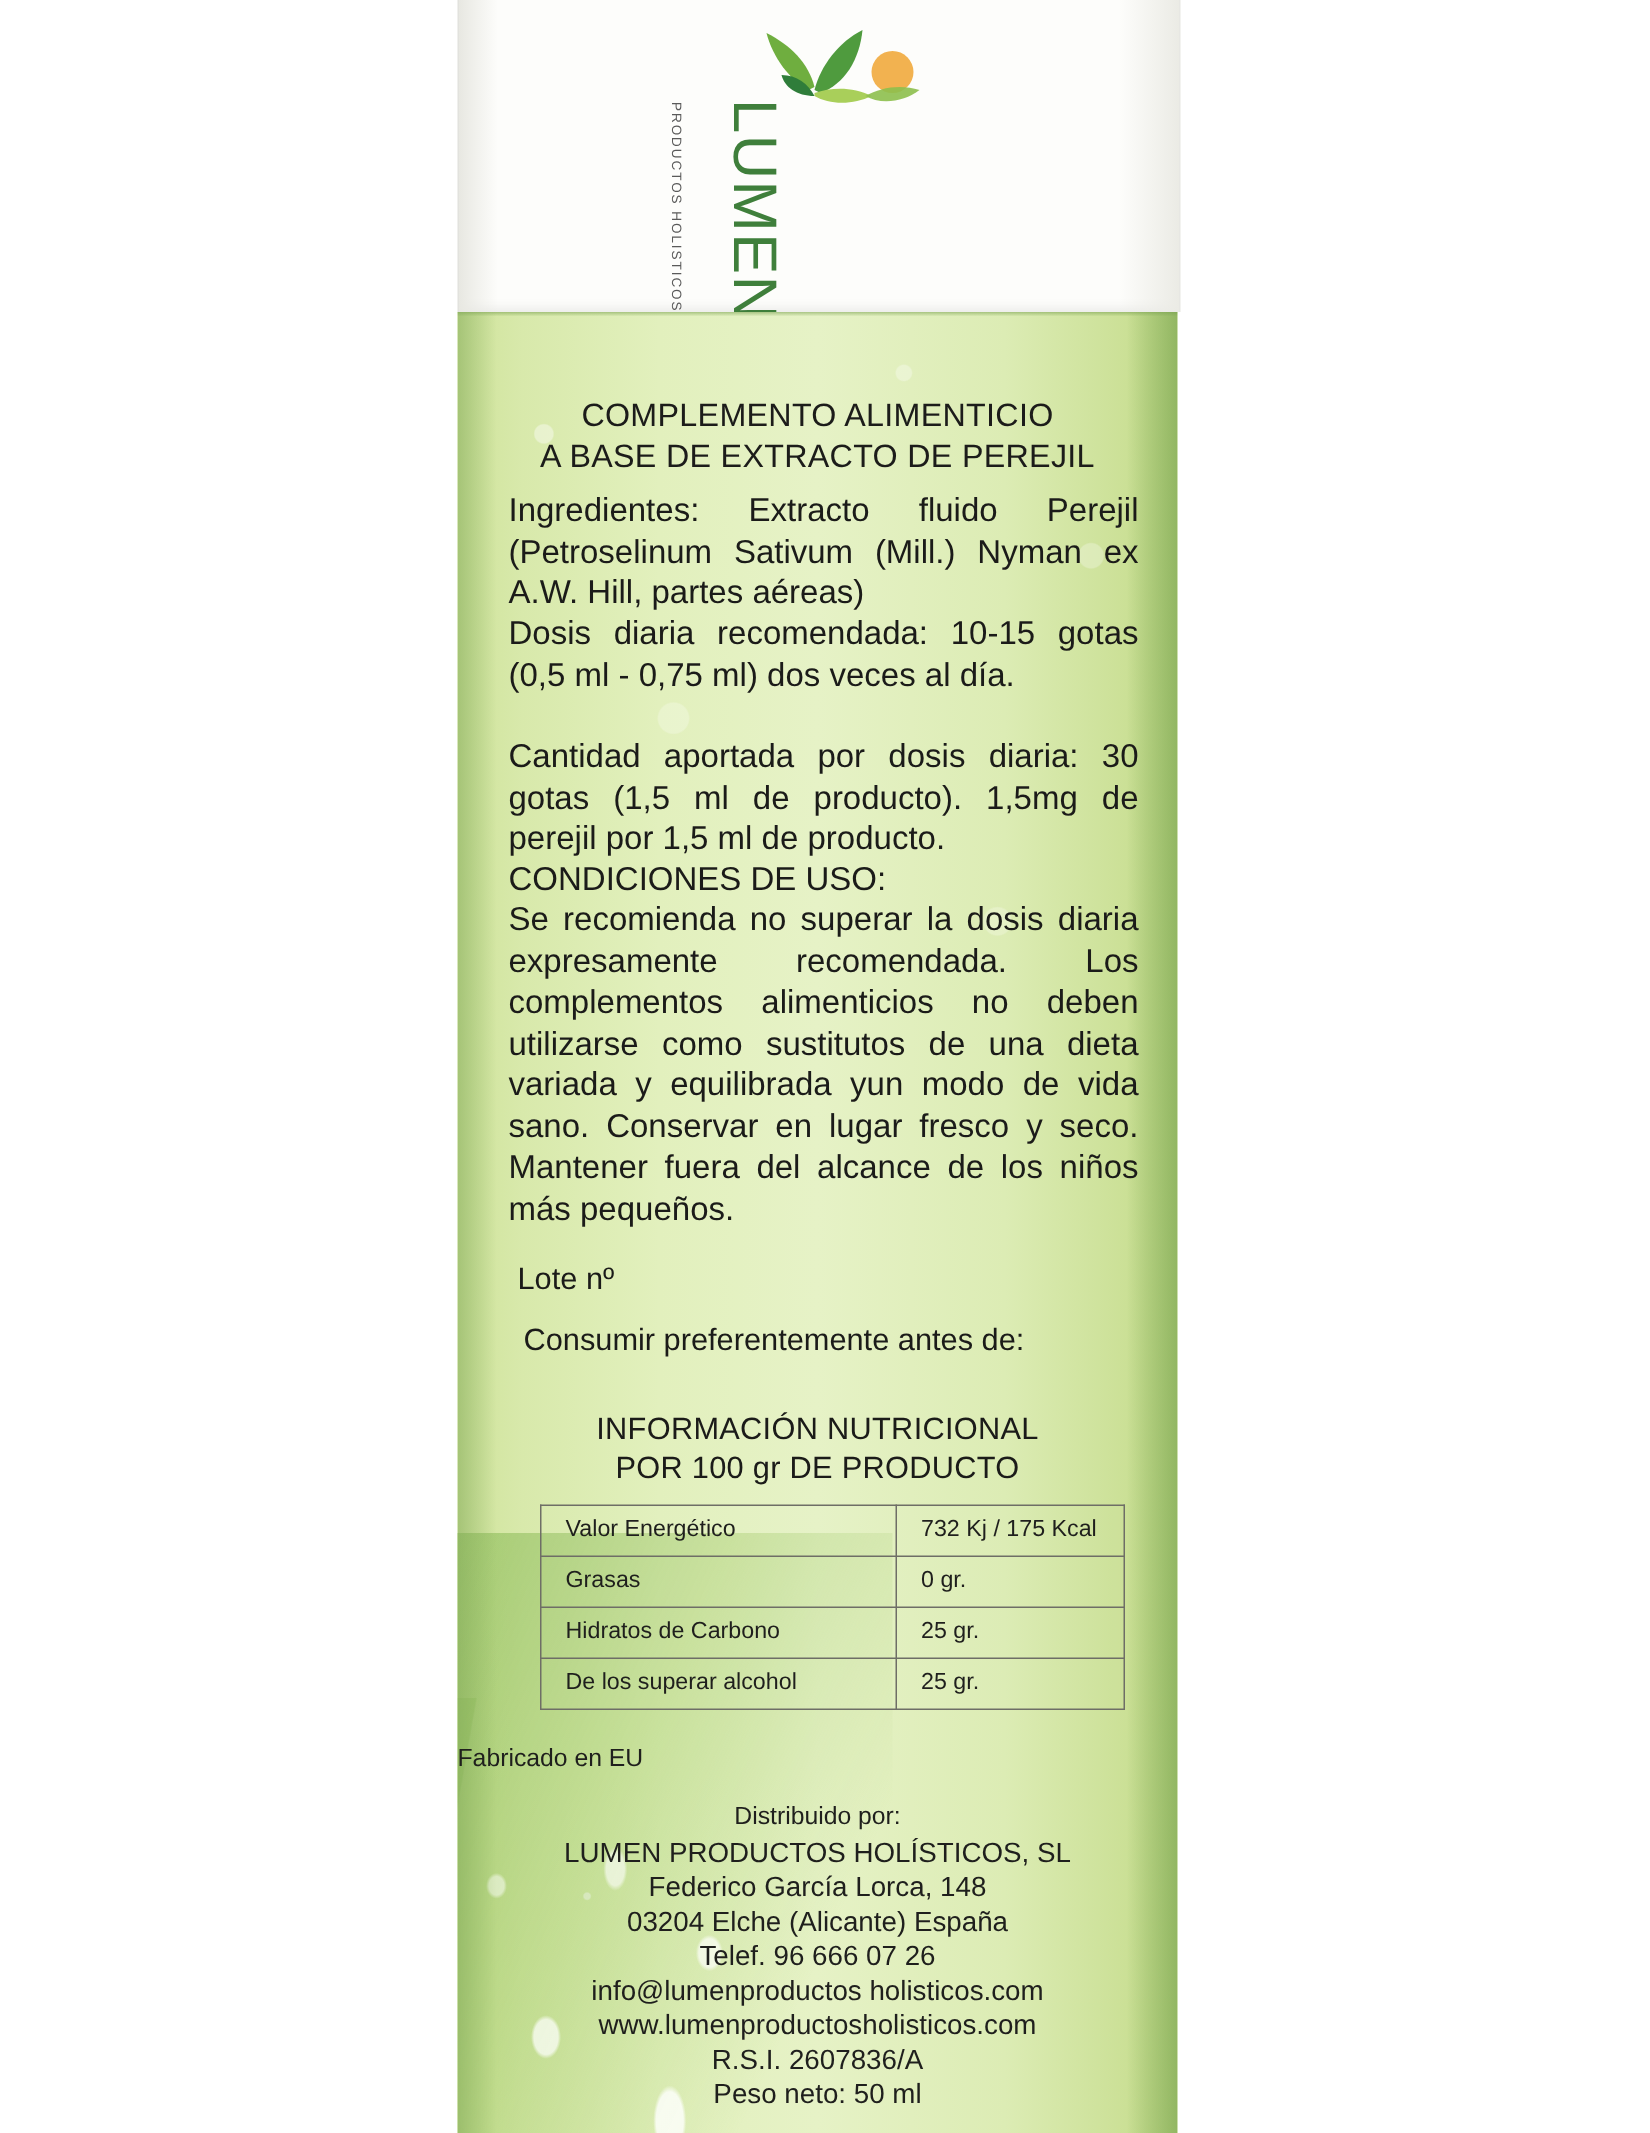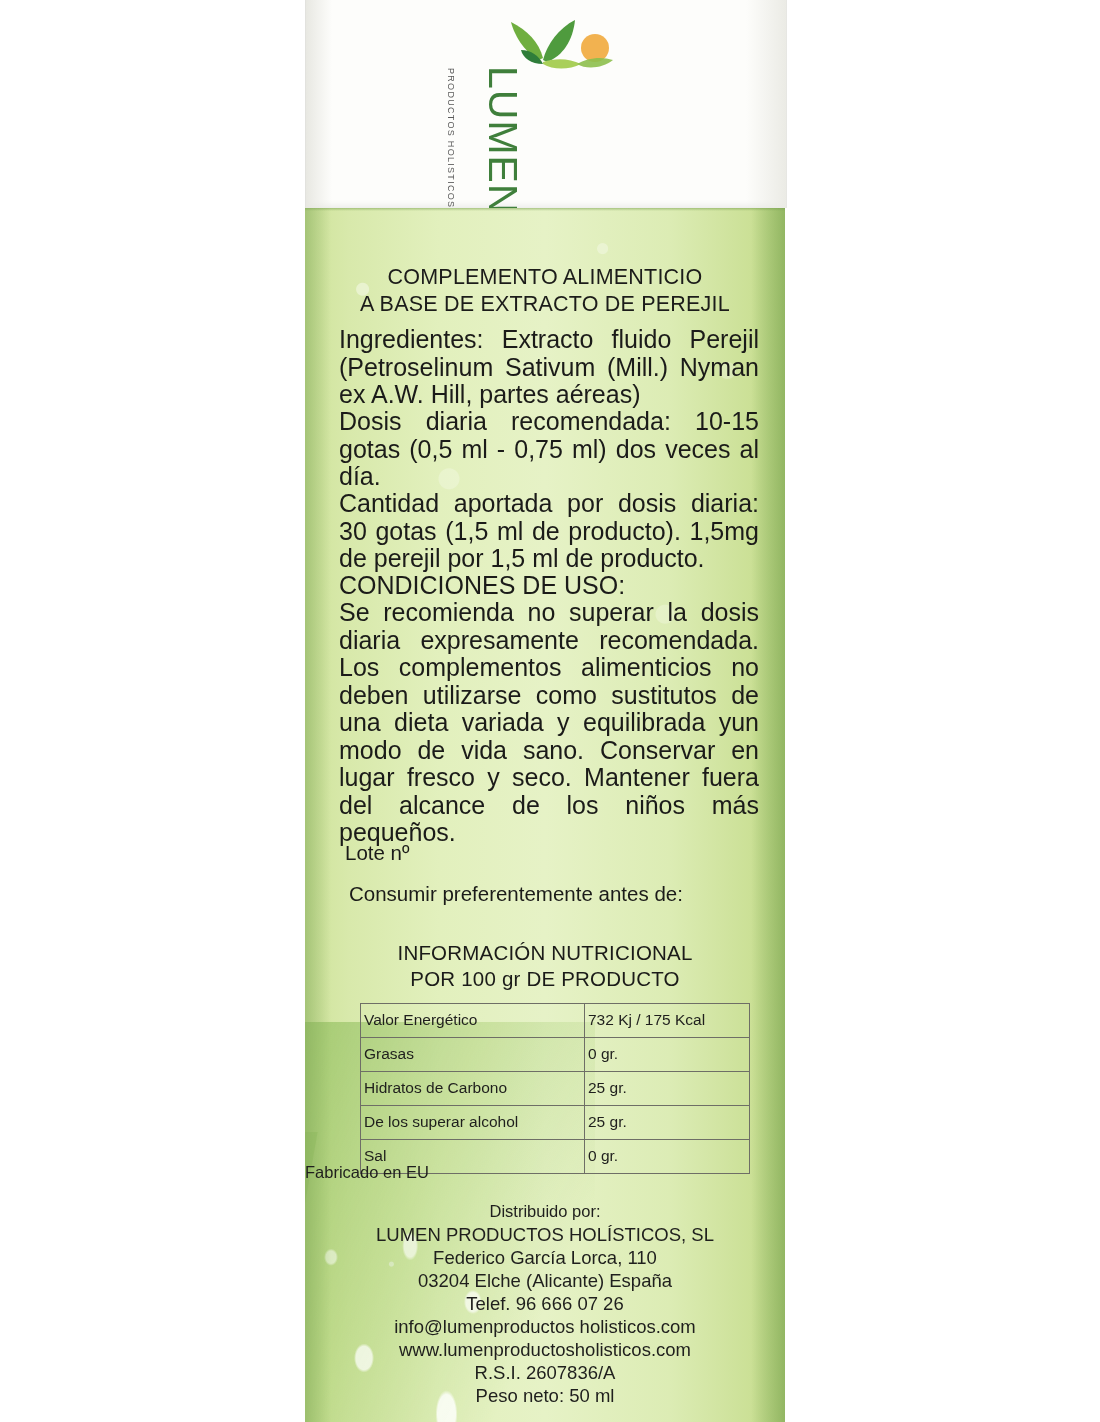--- a/index.html
+++ b/index.html
@@ -186,21 +186,21 @@
     font-size: 21.5px;
     line-height: 27px;
     letter-spacing: .2px;
     color: #1c1c1a;
   }
 
   .para {
     position: absolute;
     left: 34px;
     width: 420px;
-    font-size: 25px;
+    font-size: 22px;
     line-height: 27.5px;
     text-align: justify;
     color: #1b1b19;
   }
   .para.nojust { text-align: left; }
 
   .p-ingredientes { top: 118px; }
   .p-dosis        { top: 200px; }
   .p-cantidad     { top: 282px; }
   .p-condiciones  { top: 364px; }
@@ -239,21 +239,21 @@
     position: absolute;
     left: 55px;
     top: 795px;
     width: 390px;
     border-collapse: collapse;
     font-size: 15.5px;
     color: #1f1f1d;
   }
   table.nutrition td {
     border: 1px solid #6e6e66;
-    padding: 6px 8px 7px 3px;
+    padding: 6px 8px 7px 16px;
     height: 20px;
     background: rgba(255,255,255,0.02);
   }
   table.nutrition td.k { width: 212px; }
 
   .fabricado {
     position: absolute;
     left: 0; right: 0;
     top: 955px;
     text-align: left;
@@ -338,33 +338,29 @@
             <td>0 gr.</td>
           </tr>
           <tr>
             <td class="k">Hidratos de Carbono</td>
             <td>25 gr.</td>
           </tr>
           <tr>
             <td class="k">De los superar alcohol</td>
             <td>25 gr.</td>
           </tr>
-          <tr>
-            <td class="k">Sal</td>
-            <td>0 gr.</td>
-          </tr>
         </tbody>
       </table>
 
       <div class="fabricado">Fabricado en EU</div>
 
       <div class="addr">
         <span class="line">Distribuido por:</span>
         <span class="line big">LUMEN PRODUCTOS HOLÍSTICOS, SL</span>
-        <span class="line big">Federico García Lorca, 110</span>
+        <span class="line big">Federico García Lorca, 148</span>
         <span class="line big">03204 Elche (Alicante) España</span>
         <span class="line big">Telef. 96 666 07 26</span>
         <span class="line big">info@lumenproductos holisticos.com</span>
         <span class="line big">www.lumenproductosholisticos.com</span>
         <span class="line big">R.S.I. 2607836/A</span>
         <span class="line big">Peso neto: 50 ml</span>
       </div>
 
     </div>
   </div>

